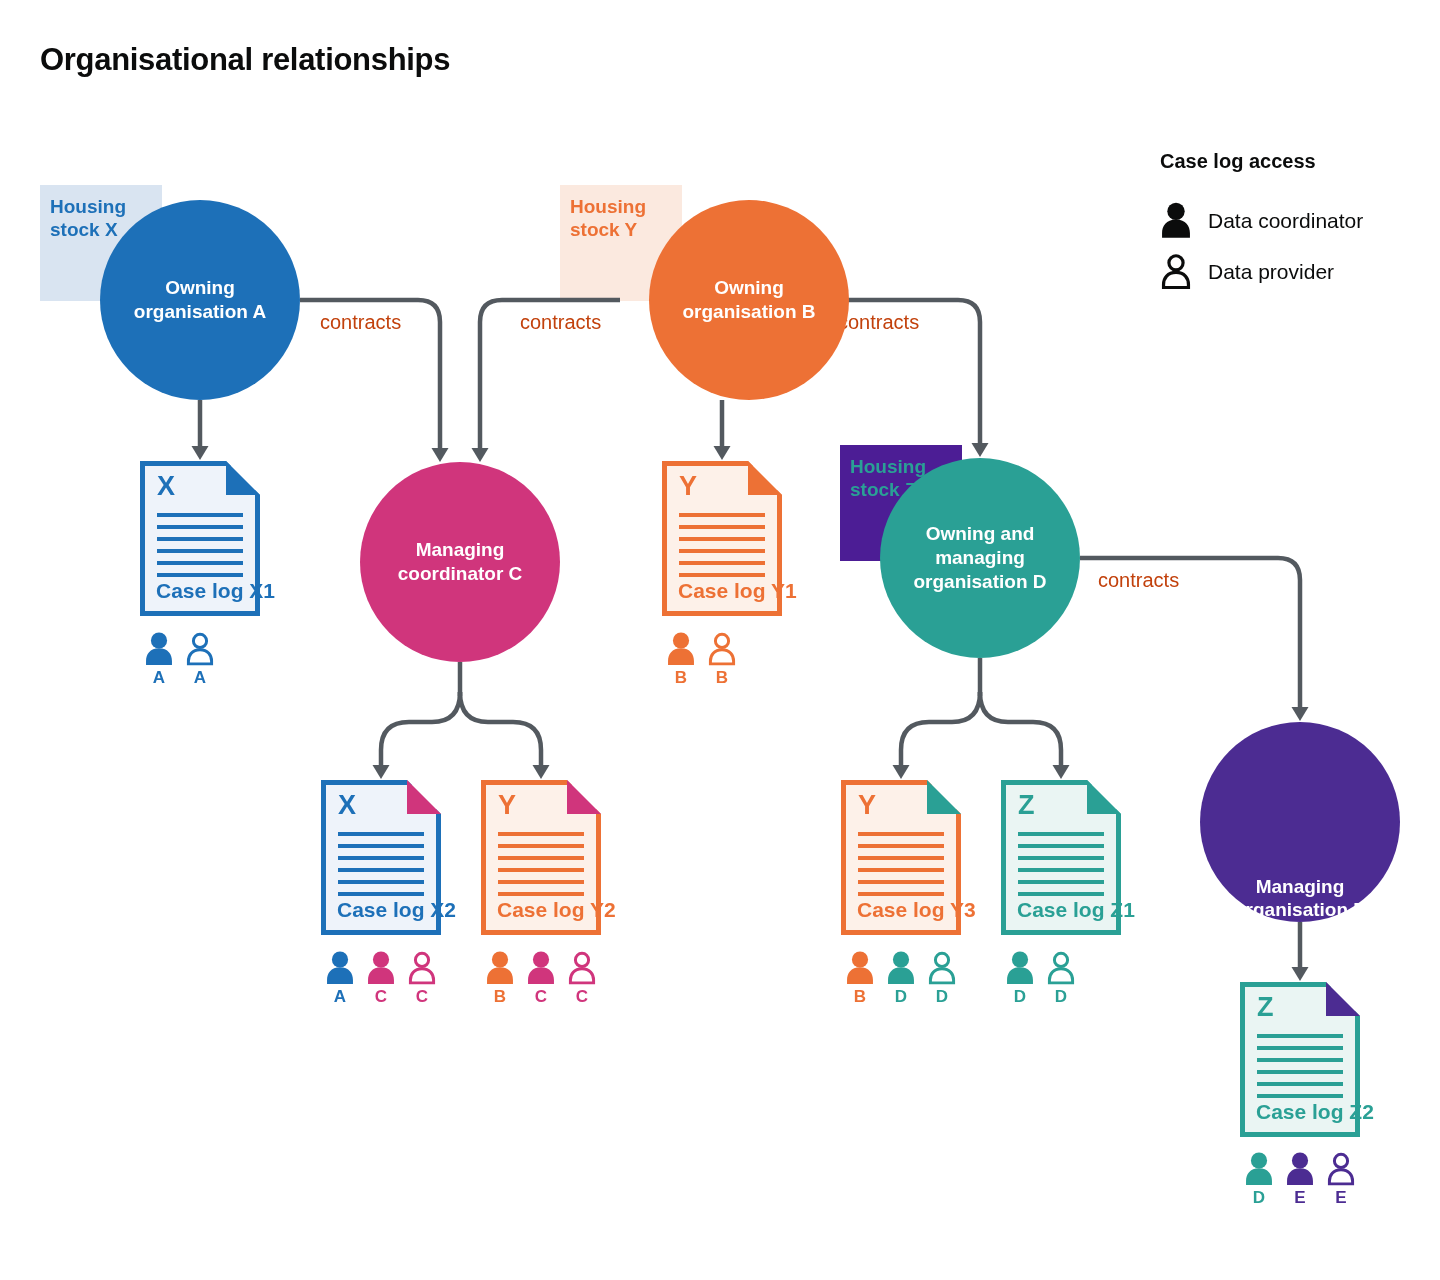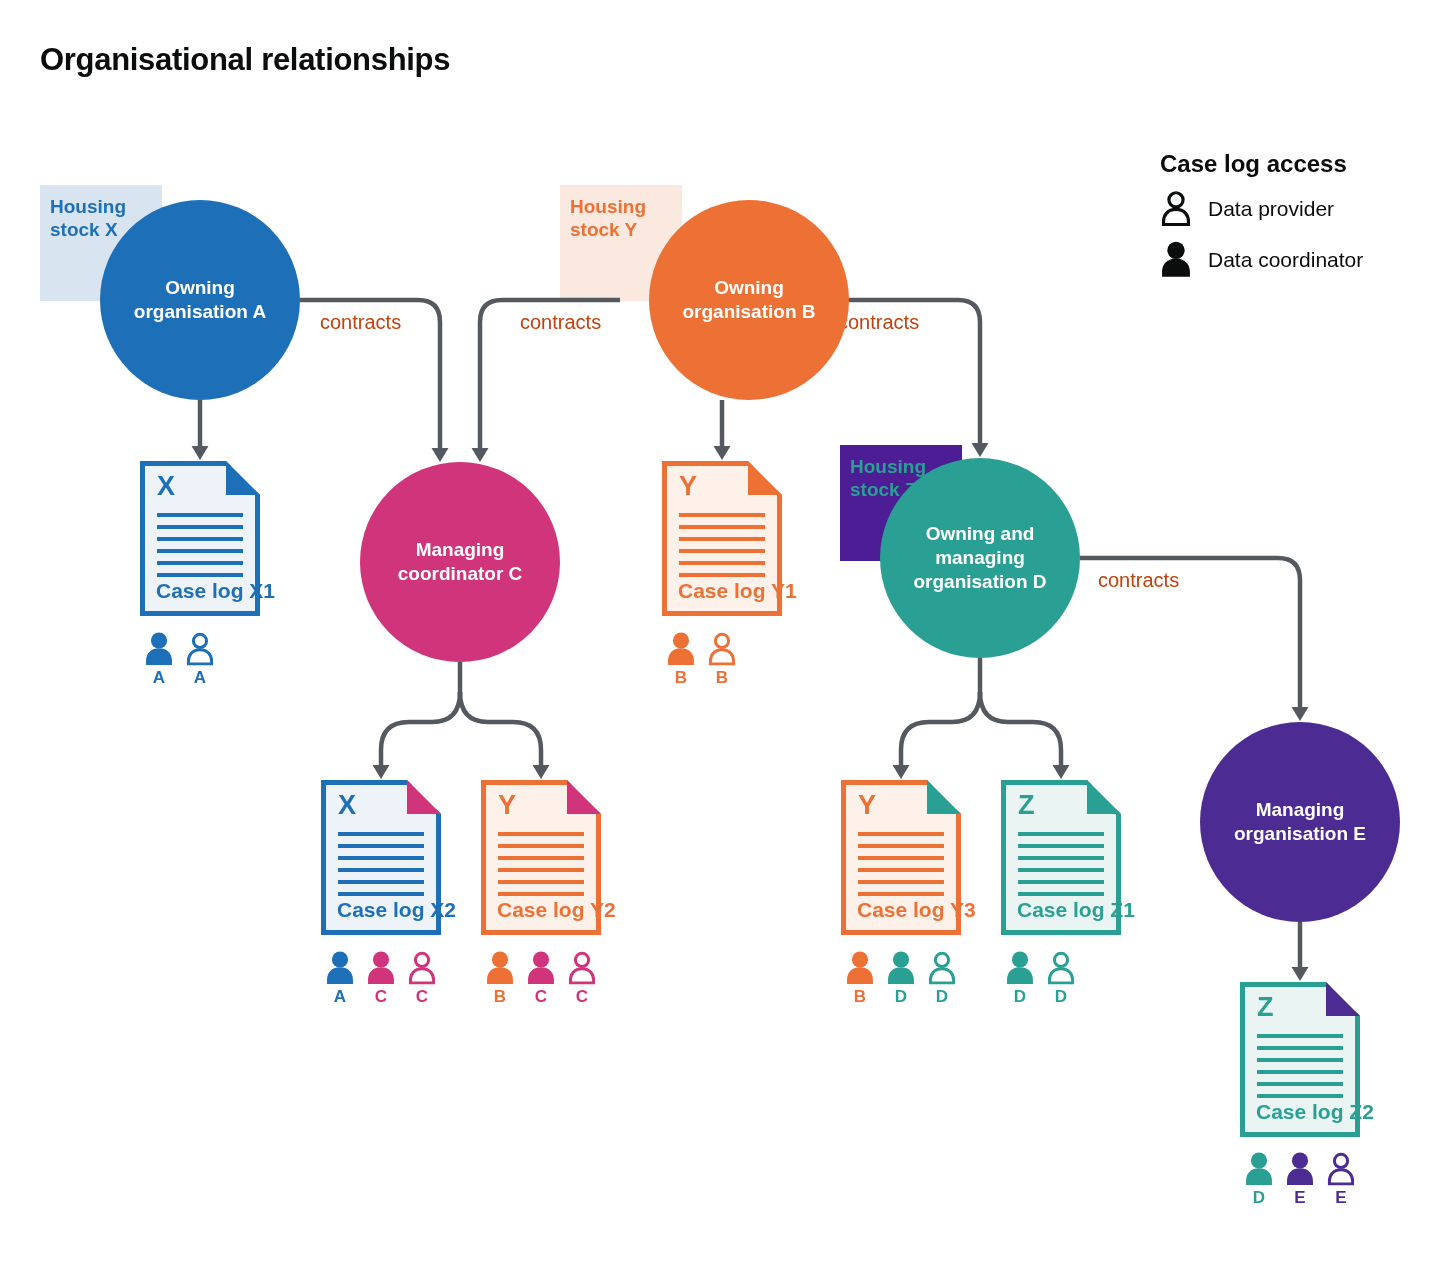--- a/index.html
+++ b/index.html
@@ -40,21 +40,21 @@
   .head{fill:#53595f;stroke:none;}
 
   
   .org{width:200px;height:200px;border-radius:50%;z-index:2;background:var(--c);
     display:flex;align-items:center;justify-content:center;text-align:center;
     color:#fff;font-weight:700;font-size:19px;line-height:1.25;box-sizing:border-box;padding:0 22px;}
   .org-a{left:100px;top:200px;}
   .org-b{left:649px;top:200px;}
   .org-c{left:360px;top:462px;}
   .org-d{left:880px;top:458px;}
-  .org-e{left:1200px;top:722px;}
+  .org-e{left:1200px;top:722px;align-items:flex-end;}
 
   
   .contracts{font-size:20px;color:#c2410c;z-index:2;}
   .ct-0{left:320px;top:311px;}
   .ct-1{left:520px;top:311px;}
   .ct-2{left:838px;top:311px;}
   .ct-3{left:1098px;top:569px;}
 
   
   .doc{width:120px;height:155px;box-sizing:border-box;z-index:2;
@@ -85,21 +85,21 @@
   .ac-x1{left:144px;top:632px;}
   .ac-y1{left:666px;top:632px;}
   .ac-x2{left:325px;top:951px;}
   .ac-y2{left:485px;top:951px;}
   .ac-y3{left:845px;top:951px;}
   .ac-z1{left:1005px;top:951px;}
   .ac-z2{left:1244px;top:1152px;}
 
   
   .legend{left:1160px;top:150px;z-index:2;}
-  .legend-title{font-weight:700;font-size:24px;margin-bottom:12px;}
+  .legend-title{font-weight:700;font-size:20px;margin-bottom:29px;}
   .legend-row{display:flex;align-items:center;gap:16px;margin-bottom:14px;color:#0b0c0c;}
   .legend-row svg{display:block;width:32px;height:37px;}
   .legend-label{font-size:21px;}
 </style>
 </head>
 <body>
 
 <div class="abs page-title">Organisational relationships</div>
 
 <div class="abs housing hs-x c-blue">Housing stock X</div>
@@ -371,25 +371,25 @@
         <path d="M14 16.8c-7.4 0-10.9 5-10.9 10.6V30h21.8v-2.6c0-5.6-3.5-10.6-10.9-10.6z" fill="#fff" stroke="currentColor" stroke-width="2.8"></path>
       </svg>
     <span class="org-letter">E</span>
   </span>
 </div>
 
 <div class="abs legend">
   <div class="legend-title">Case log access</div>
   <div class="legend-row">
     <svg viewBox="0 0 28 32" style="color:#0b0c0c">
-        <circle cx="14" cy="8.4" r="6.2" fill="#fff" stroke="currentColor" stroke-width="2.8"></circle>
-        <path d="M14 16.8c-7.4 0-10.9 5-10.9 10.6V30h21.8v-2.6c0-5.6-3.5-10.6-10.9-10.6z" fill="#fff" stroke="currentColor" stroke-width="2.8"></path>
-      </svg>
-    <span class="legend-label">Data provider</span>
+        <circle cx="14" cy="8" r="7.6" fill="currentColor"></circle>
+        <path fill="currentColor" d="M14 15.2c-8.6 0-12.2 5.8-12.2 12V31h24.4v-3.8c0-6.2-3.6-12-12.2-12z"></path>
+      </svg>
+    <span class="legend-label">Data coordinator</span>
   </div>
   <div class="legend-row">
     <svg viewBox="0 0 28 32" style="color:#0b0c0c">
-        <circle cx="14" cy="8" r="7.6" fill="currentColor"></circle>
-        <path fill="currentColor" d="M14 15.2c-8.6 0-12.2 5.8-12.2 12V31h24.4v-3.8c0-6.2-3.6-12-12.2-12z"></path>
-      </svg>
-    <span class="legend-label">Data coordinator</span>
+        <circle cx="14" cy="8.4" r="6.2" fill="#fff" stroke="currentColor" stroke-width="2.8"></circle>
+        <path d="M14 16.8c-7.4 0-10.9 5-10.9 10.6V30h21.8v-2.6c0-5.6-3.5-10.6-10.9-10.6z" fill="#fff" stroke="currentColor" stroke-width="2.8"></path>
+      </svg>
+    <span class="legend-label">Data provider</span>
   </div>
 </div>
 
 </body></html>

